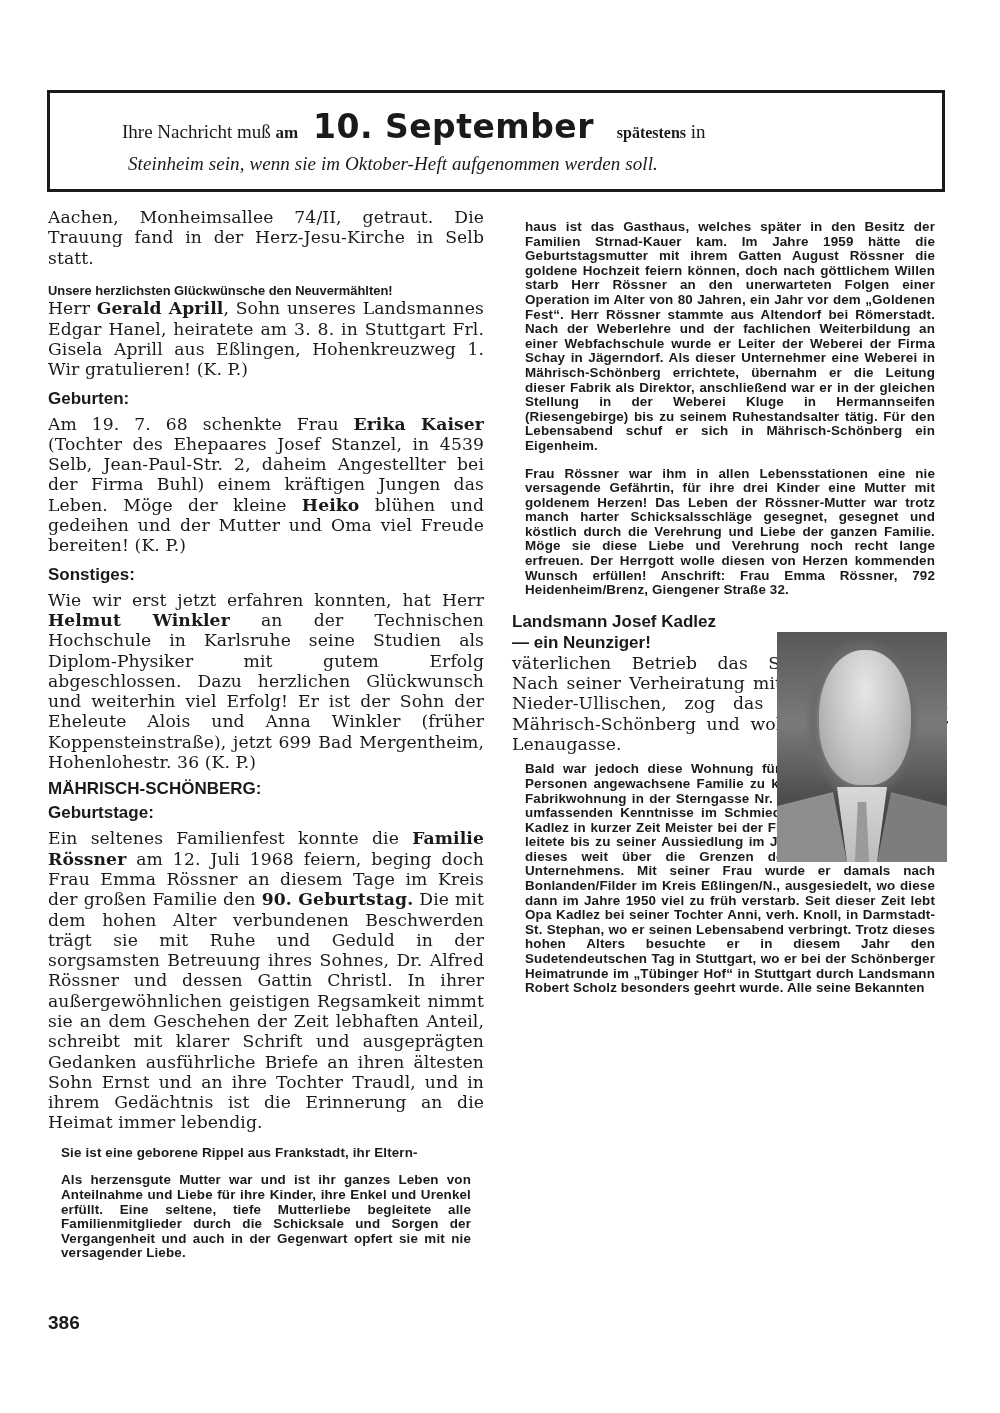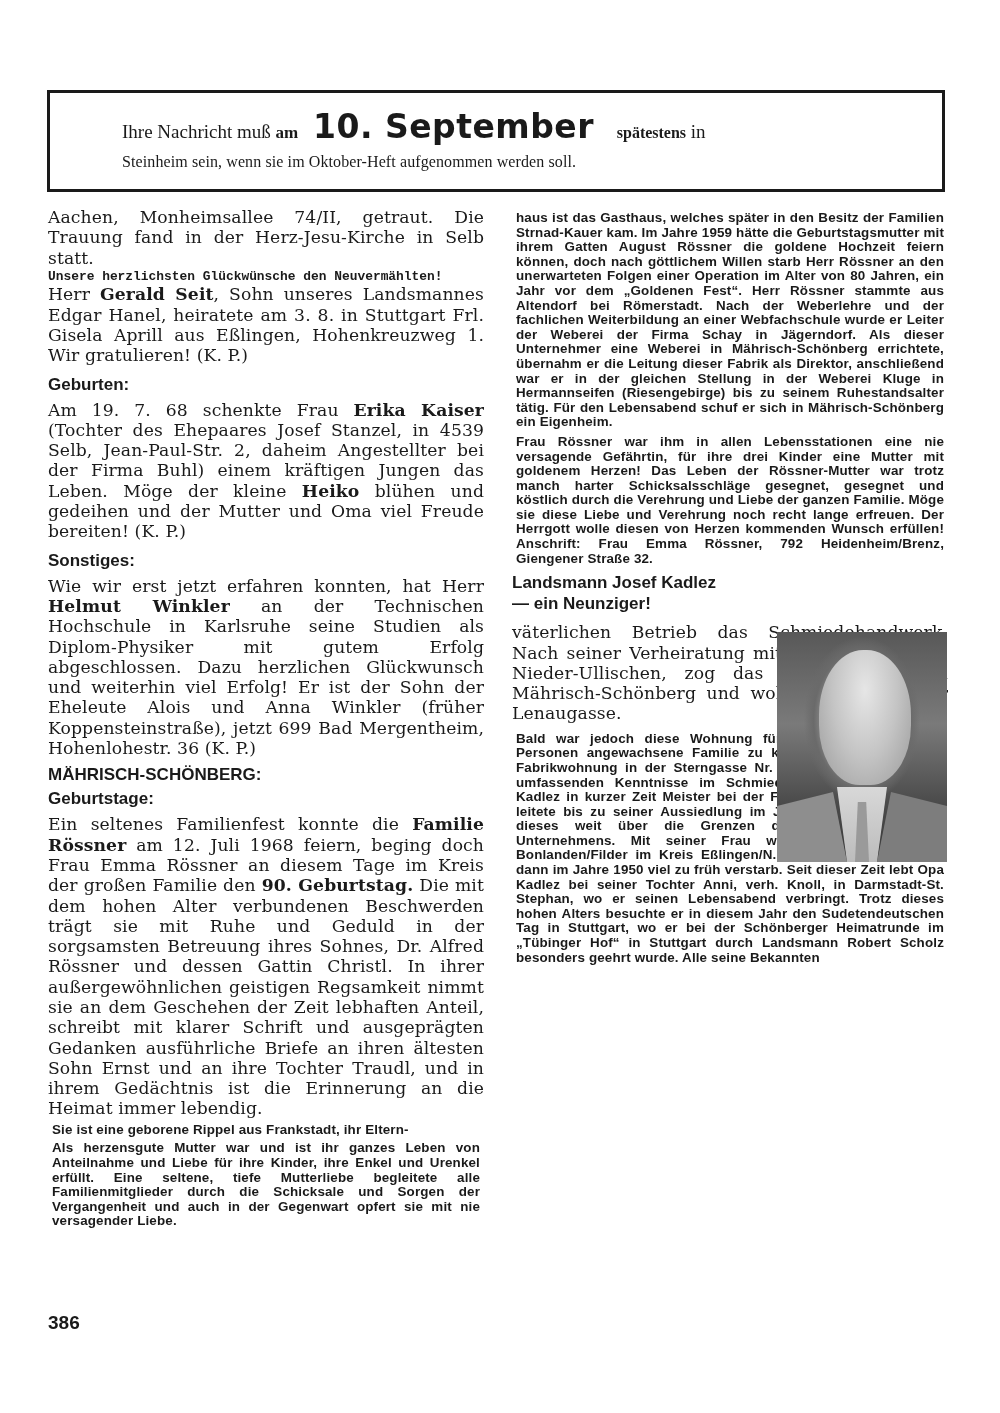--- a/index.html
+++ b/index.html
@@ -9,33 +9,33 @@
     border: 3px solid #1a1a1a; box-sizing: border-box; text-align: right;
   }
   .notice-line1 {
     position: absolute; left: 72px; top: 14px; white-space: nowrap;
     font-family: "Liberation Serif", serif; font-size: 19px;
   }
   .notice-line1 .am { font-family: "Liberation Serif", serif; font-weight: bold; font-size: 17px; }
   .notice-line1 .big { font-family: "DejaVu Sans", sans-serif; font-weight: bold; font-size: 33px; margin: 0 10px; letter-spacing: 0.5px; }
   .notice-line1 .late { font-weight: bold; font-size: 16px; margin-left: 8px; }
   .notice-line2 {
-    position: absolute; left: 72px; top: 60px; white-space: nowrap;
-    font-family: "Liberation Serif", serif; font-size: 16px; letter-spacing: 0.1px;
+    position: absolute; left: 78px; top: 60px; white-space: nowrap;
+    font-family: "Liberation Serif", serif; font-size: 19px; letter-spacing: 0.1px; font-style: italic;
   }
   .col { position: absolute; top: 207px; }
   .col-left { left: 48px; width: 436px; }
   .col-right { left: 512px; width: 436px; }
   .lg {
     font-family: "DejaVu Serif", serif; font-size: 17.2px; line-height: 20.3px;
     text-align: justify; margin: 0; letter-spacing: 0.1px;
   }
   .sm {
     font-family: "Liberation Sans", sans-serif; font-size: 13.4px; line-height: 14.6px;
-    text-align: justify; margin: 4px; letter-spacing: 0.15px; font-weight: 600;
+    text-align: justify; margin: 13px; letter-spacing: 0.15px; font-weight: 600;
   }
   .sm-tight { font-family: "Liberation Sans", sans-serif; font-size: 12.9px; line-height: 14.5px; text-align: justify; margin: 0; font-weight: 600; }
   .head {
     font-family: Liberation Sans, sans-serif; font-weight: bold; font-size: 17px;
     line-height: 22px; margin: 8px 0 4px 0;
   }
   .bold { font-weight: bold; }
   .photo {
     position: absolute; left: 777px; top: 632px; width: 170px; height: 230px;
     background: radial-gradient(ellipse 38% 40% at 50% 38%, #cfcfcf 0%, #a9a9a9 45%, #6a6a6a 75%, transparent 90%),
@@ -62,24 +62,24 @@
     <span class="am">am</span>
     <span class="big">10. September</span>
     <span class="late">spätestens</span>
     <span>in</span>
   </div>
   <div class="notice-line2">Steinheim sein, wenn sie im Oktober-Heft aufgenommen werden soll.</div>
 </div>
 
 <div class="col col-left">
   <p class="lg">Aachen, Monheimsallee 74/II, getraut. Die Trauung fand in der Herz-Jesu-Kirche in Selb statt.</p>
-  <p class="sm-tight" style="margin-top:2px;font-family:Liberation Mono, monospace;">Unsere herzlichsten Glückwünsche den Neuvermählten!</p>
+  <p class="sm-tight" style="margin-top:16px;">Unsere herzlichsten Glückwünsche den Neuvermählten!</p>
   <p class="lg">
     <span>Herr</span>
-    <span class="bold">Gerald Seit</span><span>, Sohn unseres Landsmannes Edgar Hanel, heiratete am 3. 8. in Stuttgart Frl. Gisela Aprill aus Eßlingen, Hohenkreuzweg 1. Wir gratulieren! (K. P.)</span>
+    <span class="bold">Gerald Aprill</span><span>, Sohn unseres Landsmannes Edgar Hanel, heiratete am 3. 8. in Stuttgart Frl. Gisela Aprill aus Eßlingen, Hohenkreuzweg 1. Wir gratulieren! (K. P.)</span>
   </p>
   <div class="head">Geburten:</div>
   <p class="lg">
     <span>Am 19. 7. 68 schenkte Frau</span>
     <span class="bold">Erika Kaiser</span>
     <span>(Tochter des Ehepaares Josef Stanzel, in 4539 Selb, Jean-Paul-Str. 2, daheim Angestellter bei der Firma Buhl) einem kräftigen Jungen das Leben. Möge der kleine</span>
     <span class="bold">Heiko</span>
     <span>blühen und gedeihen und der Mutter und Oma viel Freude bereiten! (K. P.)</span>
   </p>
   <div class="head">Sonstiges:</div>
@@ -98,21 +98,21 @@
     <span>Die mit dem hohen Alter verbundenen Beschwerden trägt sie mit Ruhe und Geduld in der sorgsamsten Betreuung ihres Sohnes, Dr. Alfred Rössner und dessen Gattin Christl. In ihrer außergewöhnlichen geistigen Regsamkeit nimmt sie an dem Geschehen der Zeit lebhaften Anteil, schreibt mit klarer Schrift und ausgeprägten Gedanken ausführliche Briefe an ihren ältesten Sohn Ernst und an ihre Tochter Traudl, und in ihrem Gedächtnis ist die Erinnerung an die Heimat immer lebendig.</span>
   </p>
   <p class="sm">Sie ist eine geborene Rippel aus Frankstadt, ihr Eltern-</p>
   <p class="sm" style="margin-top:2px;">Als herzensgute Mutter war und ist ihr ganzes Leben von Anteilnahme und Liebe für ihre Kinder, ihre Enkel und Urenkel erfüllt. Eine seltene, tiefe Mutterliebe begleitete alle Familienmitglieder durch die Schicksale und Sorgen der Vergangenheit und auch in der Gegenwart opfert sie mit nie versagender Liebe.</p>
 </div>
 
 <div class="col col-right">
   <p class="sm">haus ist das Gasthaus, welches später in den Besitz der Familien Strnad-Kauer kam. Im Jahre 1959 hätte die Geburtstagsmutter mit ihrem Gatten August Rössner die goldene Hochzeit feiern können, doch nach göttlichem Willen starb Herr Rössner an den unerwarteten Folgen einer Operation im Alter von 80 Jahren, ein Jahr vor dem „Goldenen Fest“. Herr Rössner stammte aus Altendorf bei Römerstadt. Nach der Weberlehre und der fachlichen Weiterbildung an einer Webfachschule wurde er Leiter der Weberei der Firma Schay in Jägerndorf. Als dieser Unternehmer eine Weberei in Mährisch-Schönberg errichtete, übernahm er die Leitung dieser Fabrik als Direktor, anschließend war er in der gleichen Stellung in der Weberei Kluge in Hermannseifen (Riesengebirge) bis zu seinem Ruhestandsalter tätig. Für den Lebensabend schuf er sich in Mährisch-Schönberg ein Eigenheim.</p>
   <p class="sm" style="margin-top:5px;">Frau Rössner war ihm in allen Lebensstationen eine nie versagende Gefährtin, für ihre drei Kinder eine Mutter mit goldenem Herzen! Das Leben der Rössner-Mutter war trotz manch harter Schicksalsschläge gesegnet, gesegnet und köstlich durch die Verehrung und Liebe der ganzen Familie. Möge sie diese Liebe und Verehrung noch recht lange erfreuen. Der Herrgott wolle diesen von Herzen kommenden Wunsch erfüllen! Anschrift: Frau Emma Rössner, 792 Heidenheim/Brenz, Giengener Straße 32.</p>
   <div class="kadlez-intro">
-    <div class="head" style="margin:6px 0 8px 0;line-height:21px;">
+    <div class="head" style="margin:6px 0 0 0;line-height:21px;">
       <div>Landsmann Josef Kadlez</div>
       <div>— ein Neunziger!</div>
     </div>
   </div>
   <p class="lg">väterlichen Betrieb das Schmiedehandwerk. Nach seiner Verheiratung mit Anna Olbrich aus Nieder-Ullischen, zog das junge Paar nach Mährisch-Schönberg und wohnte zuerst in der Lenaugasse.</p>
   <p class="sm" style="margin-top:8px;">Bald war jedoch diese Wohnung für die inzwischen auf 5 Personen angewachsene Familie zu klein und es wurde eine Fabrikwohnung in der Sterngasse Nr. 2 bezogen. Durch seine umfassenden Kenntnisse im Schmiedehandwerk wurde Herr Kadlez in kurzer Zeit Meister bei der Firma Carl Siegl sen. und leitete bis zu seiner Aussiedlung im Jahre 1946 die Werkstatt dieses weit über die Grenzen des Landes bekannten Unternehmens. Mit seiner Frau wurde er damals nach Bonlanden/Filder im Kreis Eßlingen/N., ausgesiedelt, wo diese dann im Jahre 1950 viel zu früh verstarb. Seit dieser Zeit lebt Opa Kadlez bei seiner Tochter Anni, verh. Knoll, in Darmstadt-St. Stephan, wo er seinen Lebensabend verbringt. Trotz dieses hohen Alters besuchte er in diesem Jahr den Sudetendeutschen Tag in Stuttgart, wo er bei der Schönberger Heimatrunde im „Tübinger Hof“ in Stuttgart durch Landsmann Robert Scholz besonders geehrt wurde. Alle seine Bekannten</p>
 </div>
 
 <div class="photo">
   <div class="jacket-l"></div>

